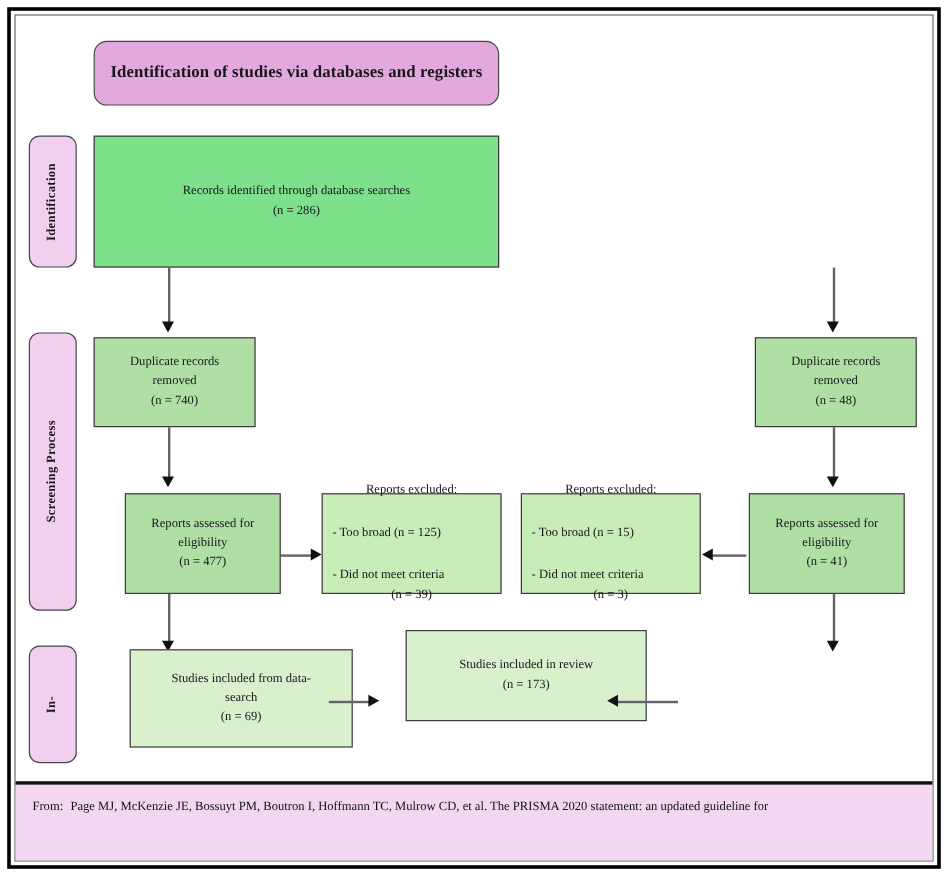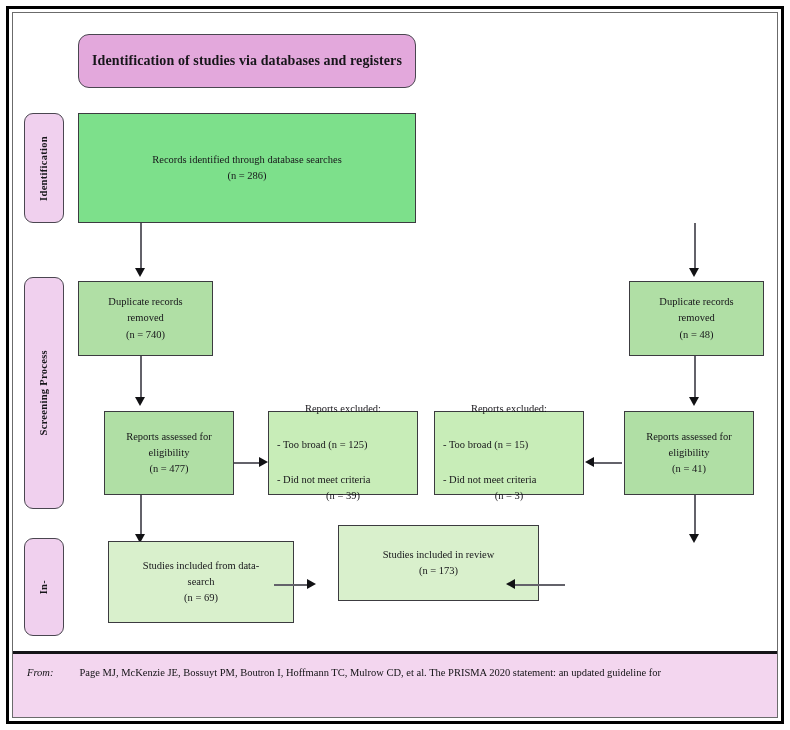--- a/index.html
+++ b/index.html
@@ -140,22 +140,21 @@
     width: 764px;
     height: 63px;
     background: #f3d6ef;
     box-sizing: border-box;
     padding: 9px 14px 0 14px;
     font-size: 10.5px;
     line-height: 1.95;
     color: #121214;
   }
   .footer .from-label {
-    font-style: italic;
-    padding-right: 26px;
+    padding-right: 6px;
   }
 </style>
 </head>
 <body>
 
 <div id="prisma-page">
 
   <div class="outer-frame"></div>
   <div class="inner-frame"></div>
 

